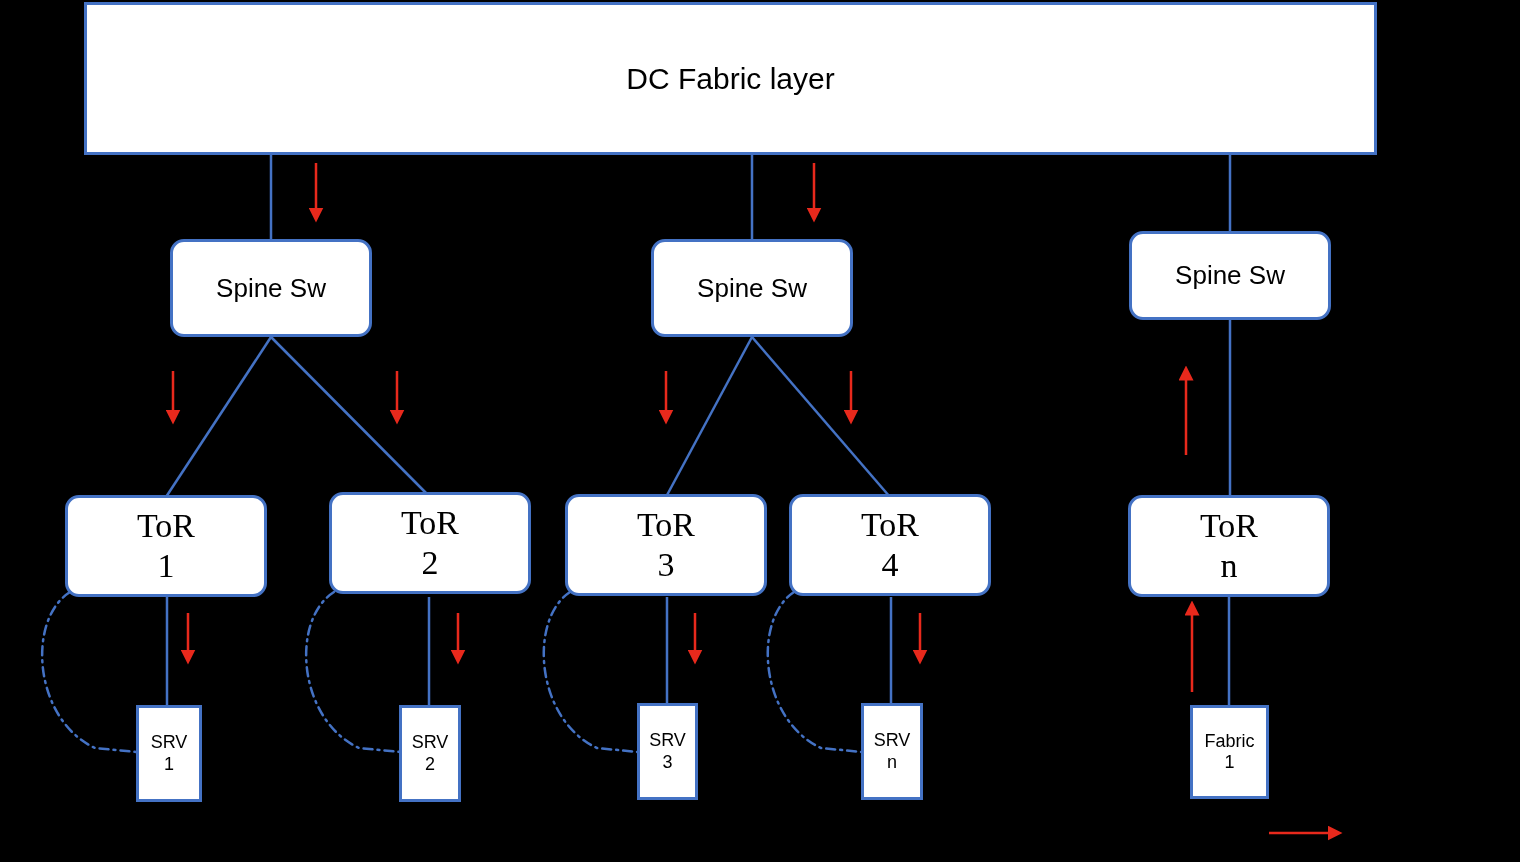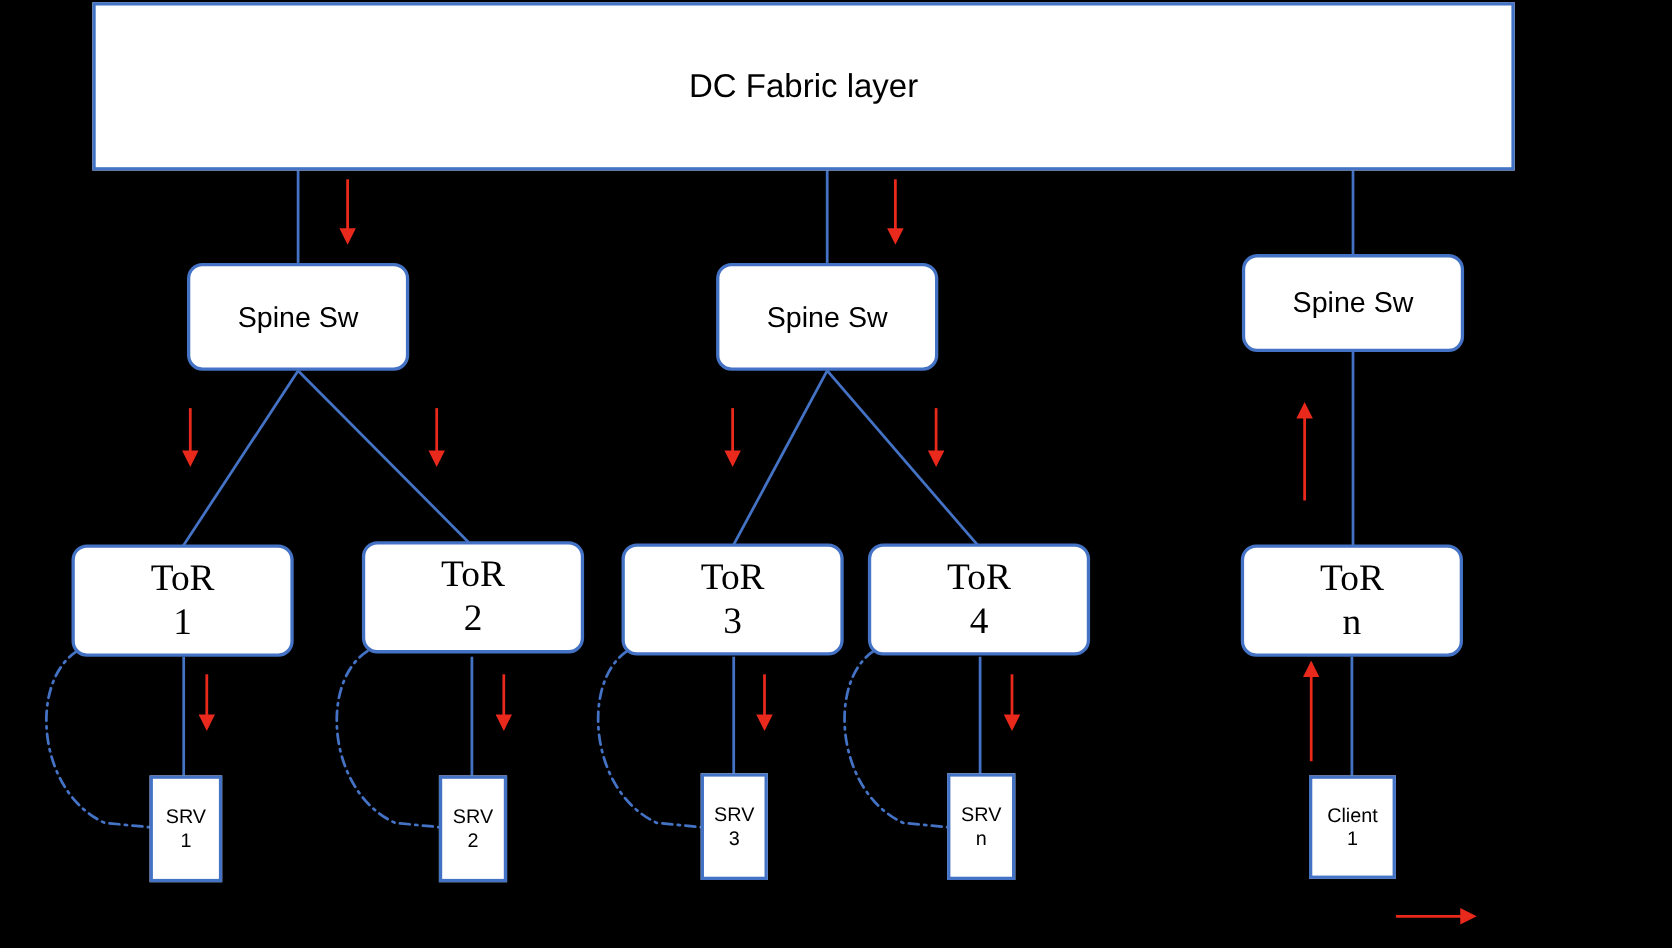--- a/index.html
+++ b/index.html
@@ -174,17 +174,17 @@
     <span>SRV</span>
     <span class="l2">3</span>
   </div>
 
   <div class="node host" style="left:861px; top:703px; width:62px; height:97px;">
     <span>SRV</span>
     <span class="l2">n</span>
   </div>
 
   <div class="node host" style="left:1190px; top:705px; width:79px; height:94px;">
-    <span>Client</span>
+    <span>Fabric</span>
     <span class="l2">1</span>
   </div>
 
 </div>
 
 </body></html>

